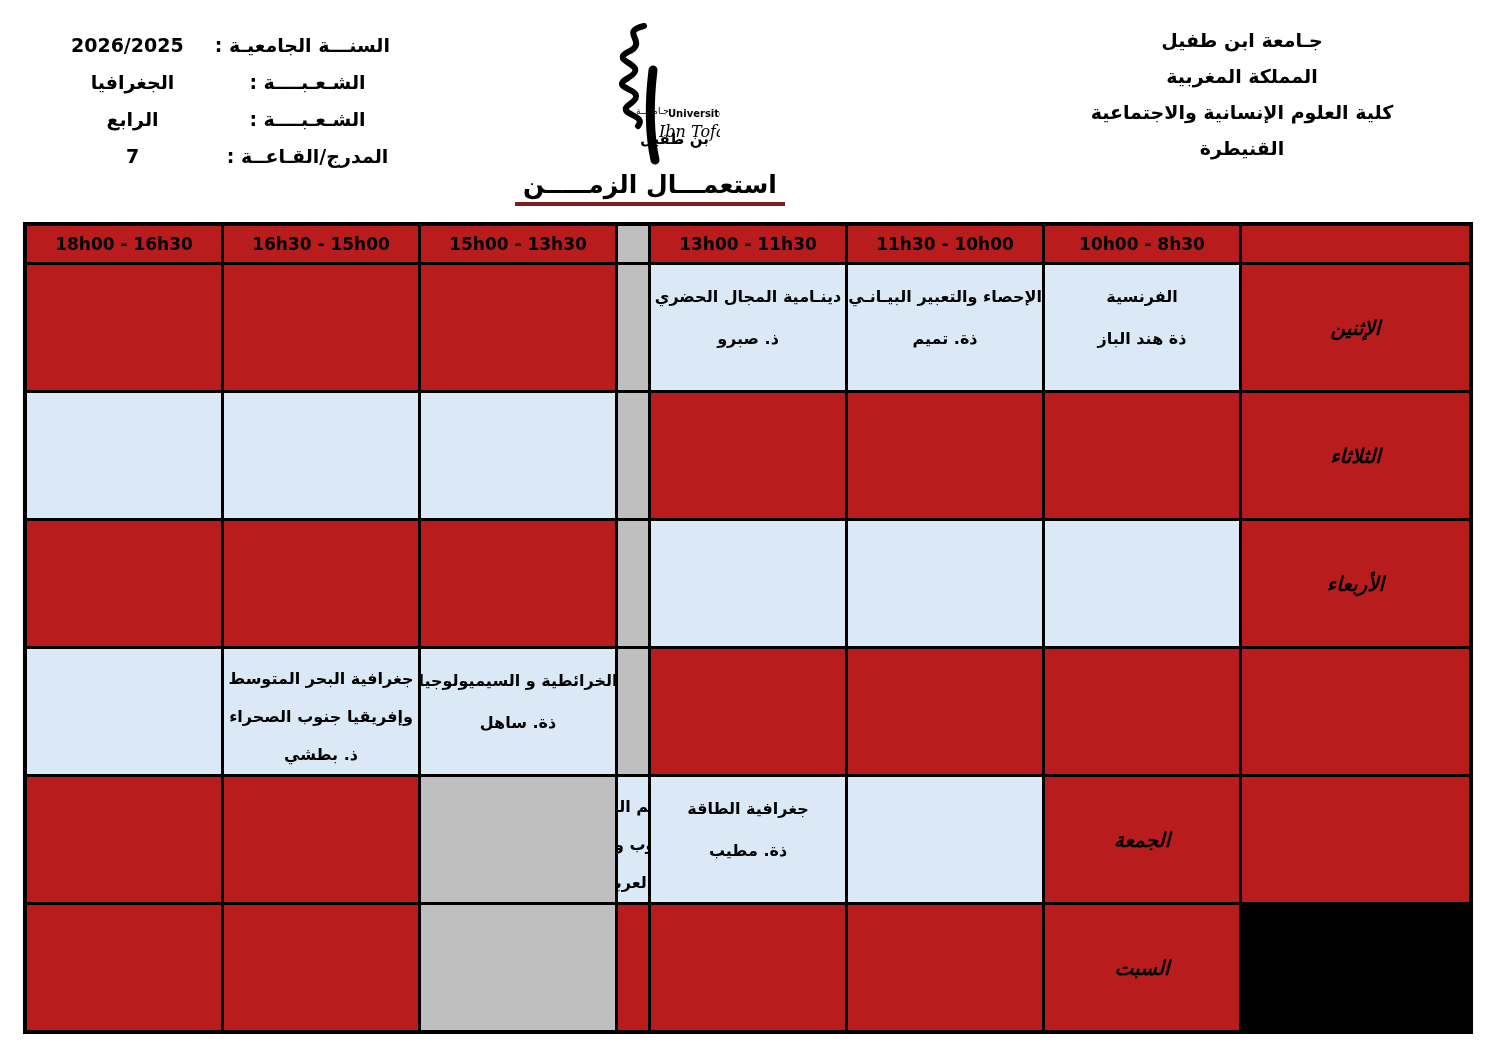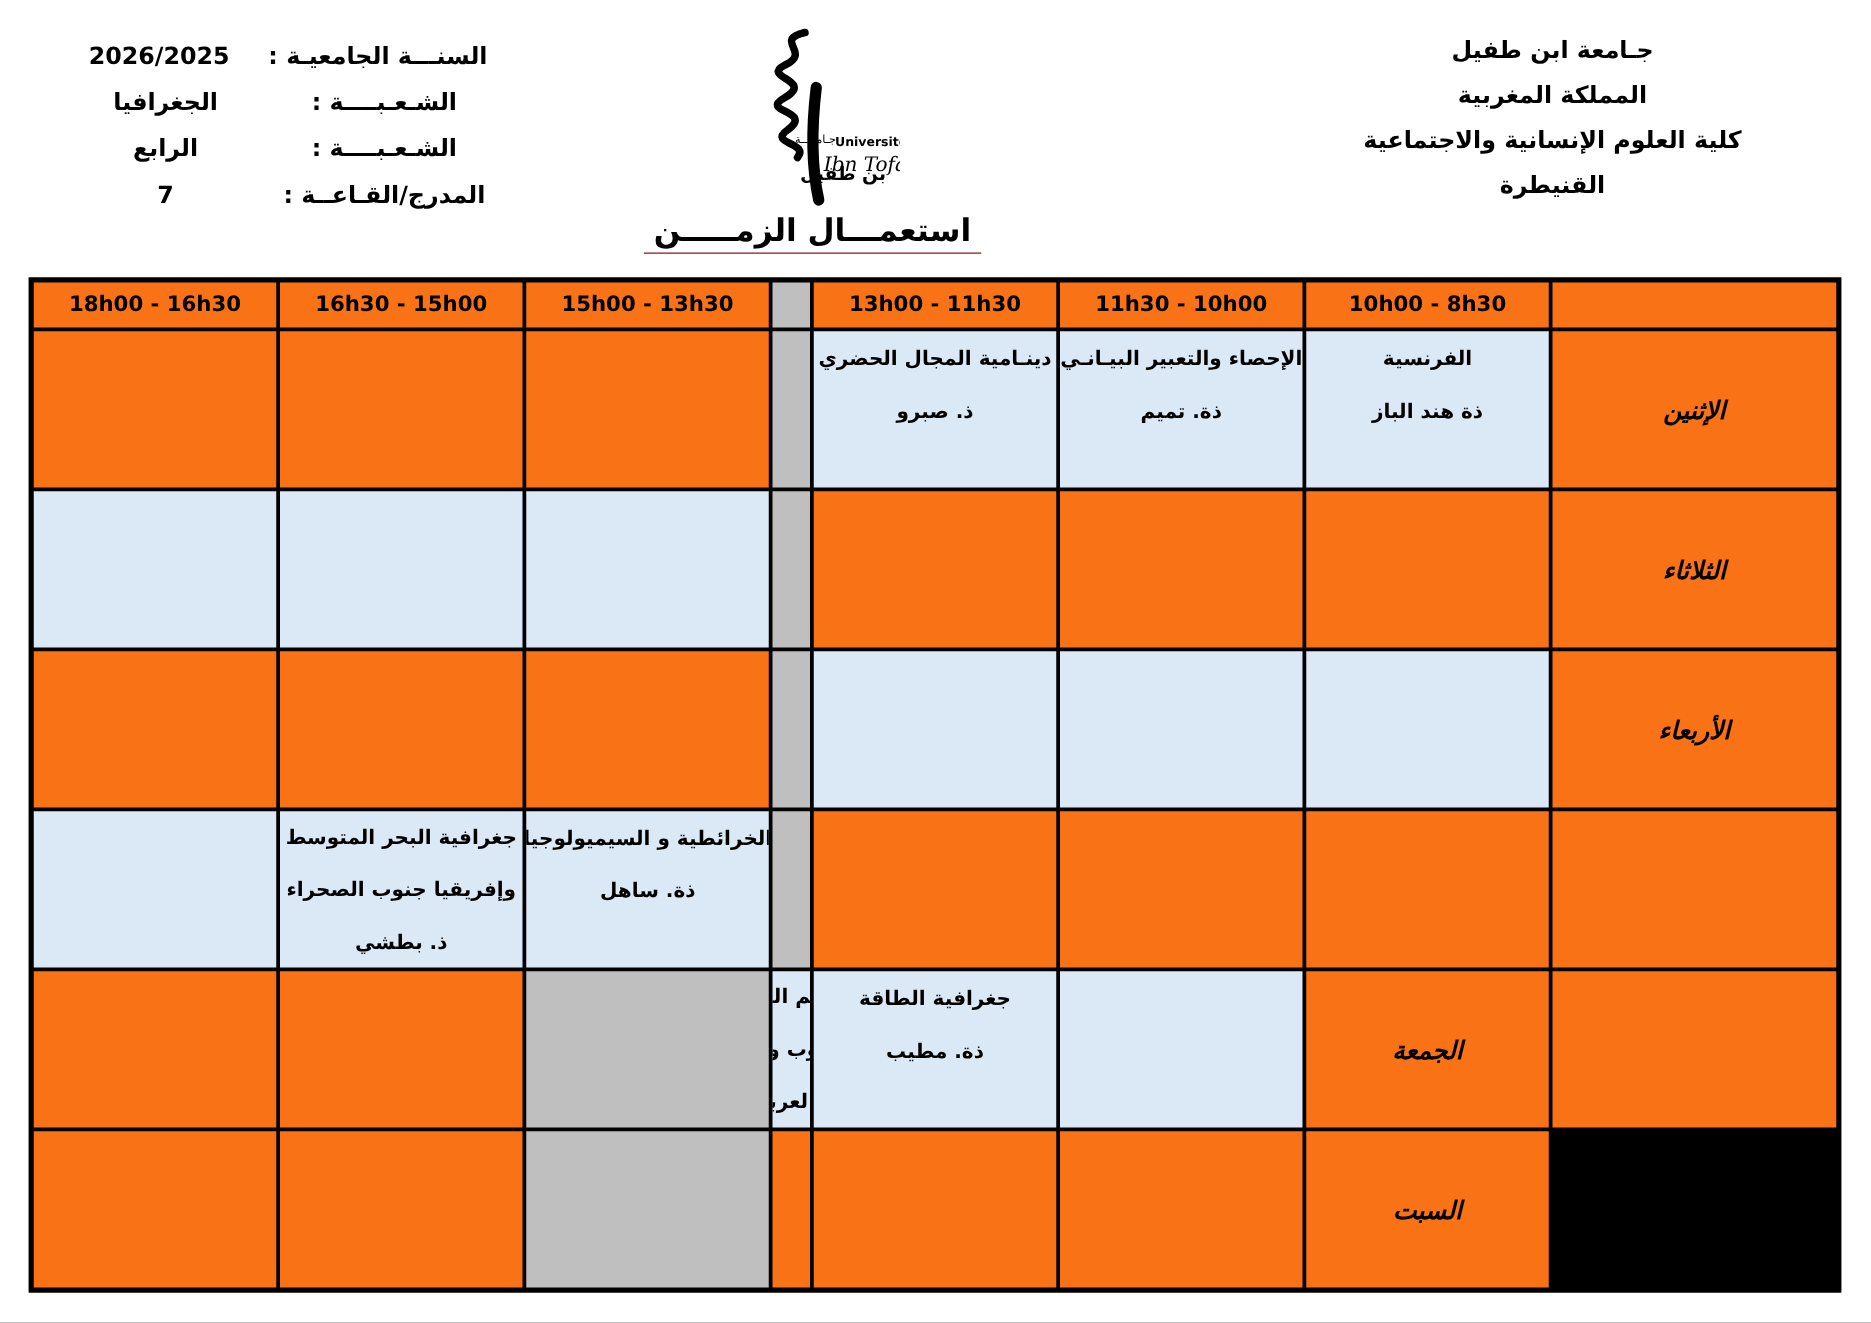--- a/index.html
+++ b/index.html
@@ -26,41 +26,41 @@
   .meta-label{flex:0 0 165px;white-space:nowrap;text-align:center;}
   .meta-value{flex:1;text-align:center;direction:ltr;}
 
   
   .logo{position:absolute;top:20px;left:556px;width:164px;height:150px;}
 
   
   .title-wrap{position:absolute;top:170px;left:495px;width:310px;text-align:center;direction:rtl;}
   .title{
     display:inline-block;font-weight:bold;font-size:25px;
-    border-bottom:1px solid #7f1d1d;padding:0 8px 3px 8px;white-space:nowrap;
+    border-bottom:4px solid #7f1d1d;padding:0 8px 3px 8px;white-space:nowrap;
   }
 
   
   .grid{
     position:absolute;top:222px;left:23px;direction:ltr;
     display:grid;
     grid-template-columns:194px 194px 194px 30px 194px 194px 194px 227px;
     grid-template-rows:36px repeat(6,125px);
     gap:3px;background:var(--grid-line,#000);border:4px solid var(--grid-line,#000);
   }
-  .gcell{background:#f97316;}
+  .gcell{background:#b91c1c;}
   .gcell.shaded{background:var(--shaded-cell,#dbe8f5);}
   .gcell.break{background:var(--break-column,#bfbfbf);}
   .time-head{
     display:flex;align-items:center;justify-content:center;
     font-weight:bold;font-size:17px;direction:ltr;white-space:nowrap;
   }
   .slot{
     display:flex;flex-direction:column;align-items:center;
-    padding-top:0;direction:rtl;overflow:hidden;
+    padding-top:10px;direction:rtl;overflow:hidden;
   }
   .line{
     height:42px;display:flex;align-items:center;justify-content:center;
     font-weight:bold;font-size:16px;white-space:nowrap;
   }
   .day-cell{
     display:flex;align-items:center;justify-content:center;
     font-weight:bold;font-size:20px;direction:rtl;font-style:italic;
   }
 </style>

